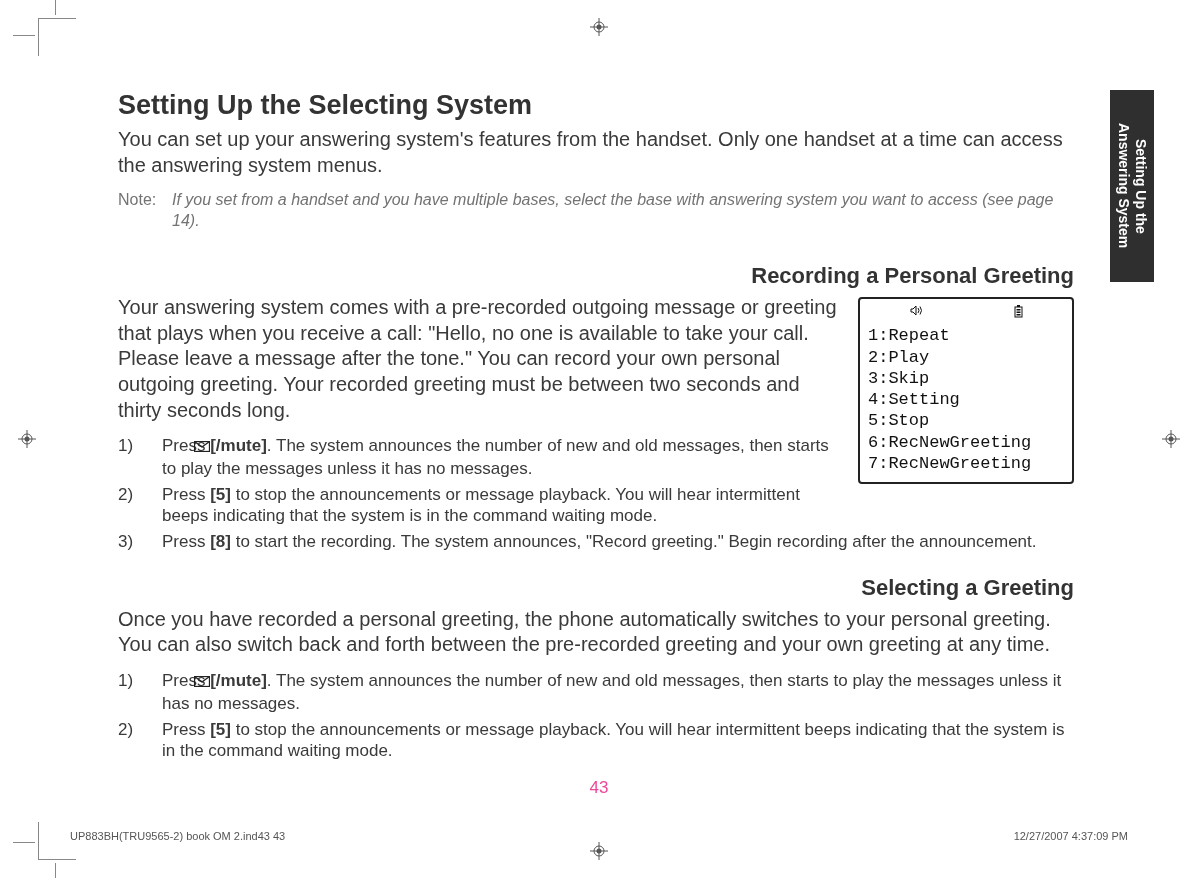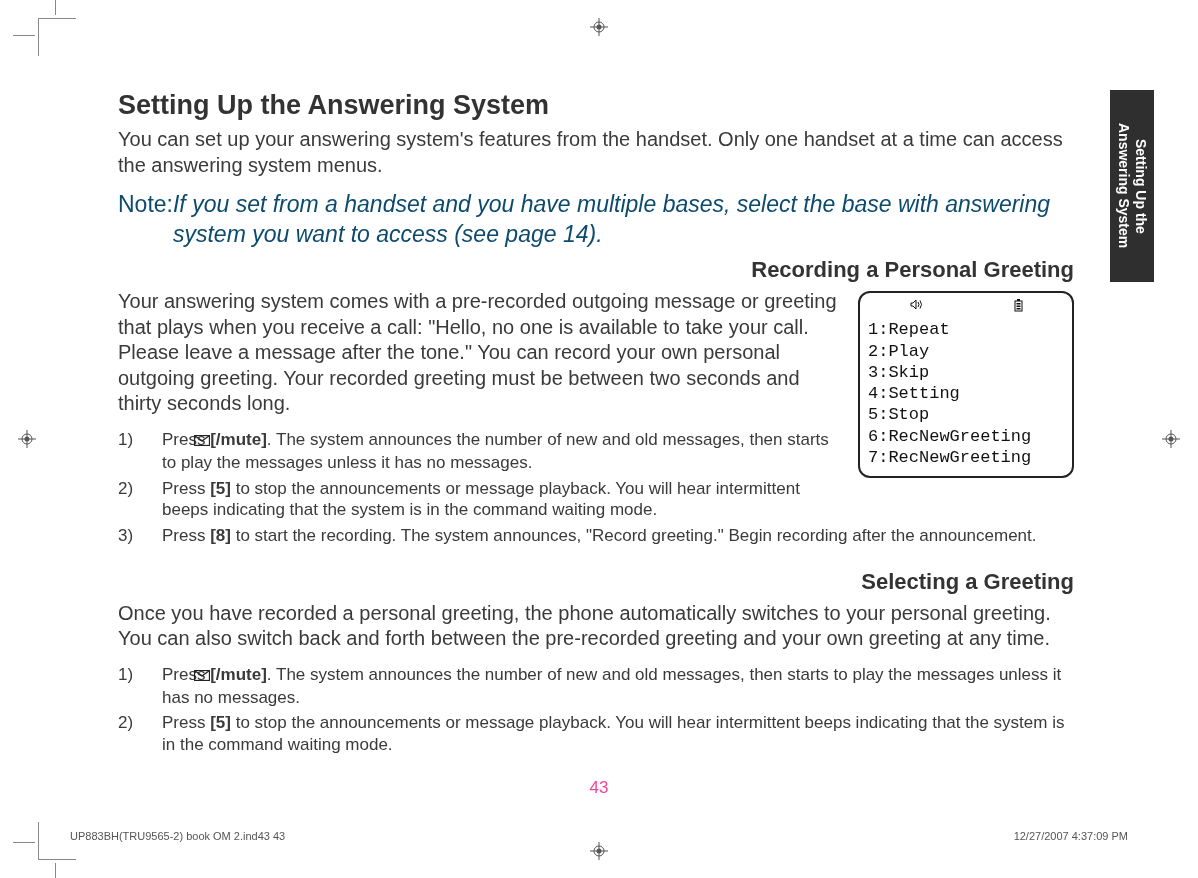--- a/index.html
+++ b/index.html
@@ -25,30 +25,30 @@
   .regmark { width:18px; height:18px; }
   .regmark svg { display:block; }
   .content {
     position: absolute;
     left: 118px;
     top: 90px;
     width: 956px;
   }
   h1 { font-size: 27px; font-weight: bold; margin-bottom: 6px; color:#333; }
   .para { font-size: 20px; line-height: 1.28; margin-bottom: 12px; color:#3a3a3a; }
-  .note-row { display:flex; font-size:23px; line-height:1.28; margin-bottom:8px; color:#0c4a6e; }
+  .note-row { display:flex; font-size:16px; line-height:1.28; margin-bottom:32px; color:#737373; }
   .note-label { flex:0 0 54px; }
   .note-body { flex:1;font-style:italic; }
   h2 { font-size: 22px; font-weight: bold; margin-bottom: 6px; color:#333;text-align:right; }
   .section { margin-bottom: 18px; position:relative; }
   .float-screen {
     float: right;
     width: 216px;
     border: 2px solid #222;
-    border-radius: 12px;
+    border-radius: 4px;
     padding: 6px 8px 8px;
     margin: 2px 0 8px 14px;
     font-family: "Courier New", monospace;
     font-size: 17px;
     line-height: 1.25;
     color:#111;
     background:#fff;
   }
   .screen-icons { display:flex; justify-content:center; gap:90px; font-size:13px; margin-bottom:2px; }
   .ol { list-style: none; padding-left: 22px; }
@@ -139,21 +139,21 @@
 
 <div class="side-tab">
   <div class="side-tab-inner">
     <span>Setting Up the</span><br>
     <span>Answering System</span>
   </div>
 </div>
 
 <div class="content">
 
-  <h1>Setting Up the Answering System</h1>
+  <h1>Setting Up the Selecting System</h1>
   <p class="para">You can set up your answering system's features from the handset. Only one handset at a time can access the answering system menus.</p>
 
   <div class="note-row">
     <div class="note-label">Note:</div>
     <div class="note-body">If you set from a handset and you have multiple bases, select the base with answering system you want to access (see page 14).</div>
   </div>
 
   <div class="section">
     <h2>Recording a Personal Greeting</h2>
 

